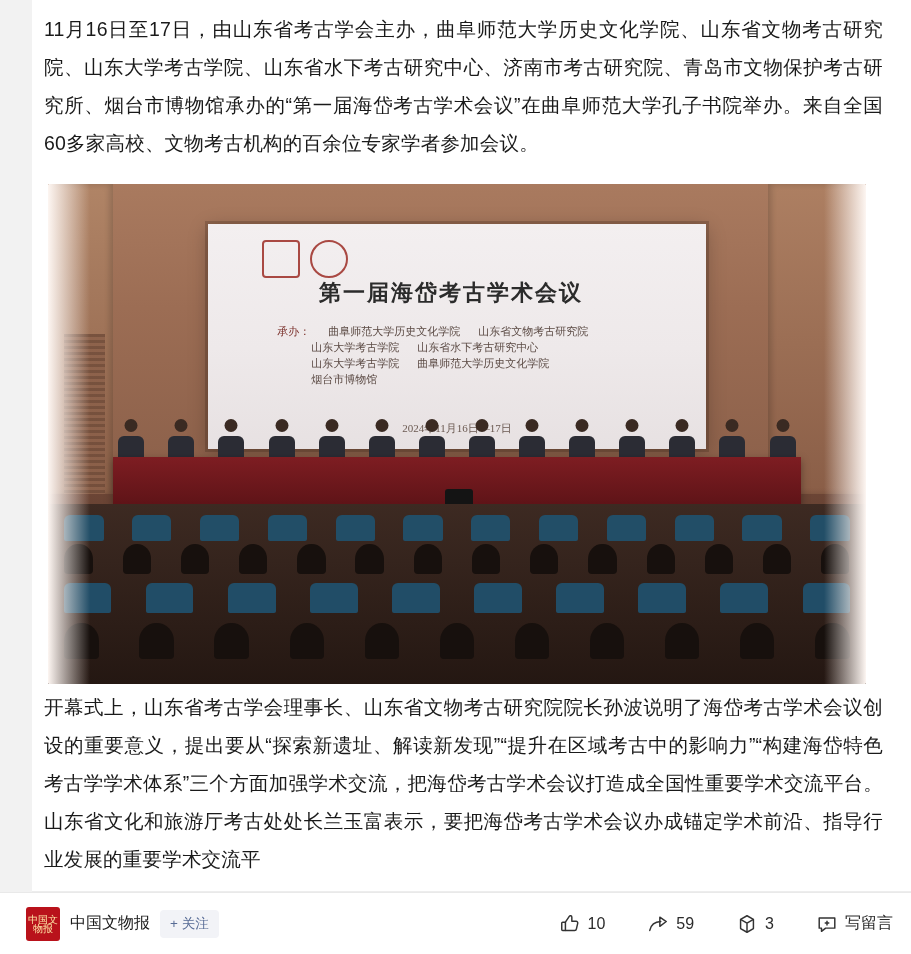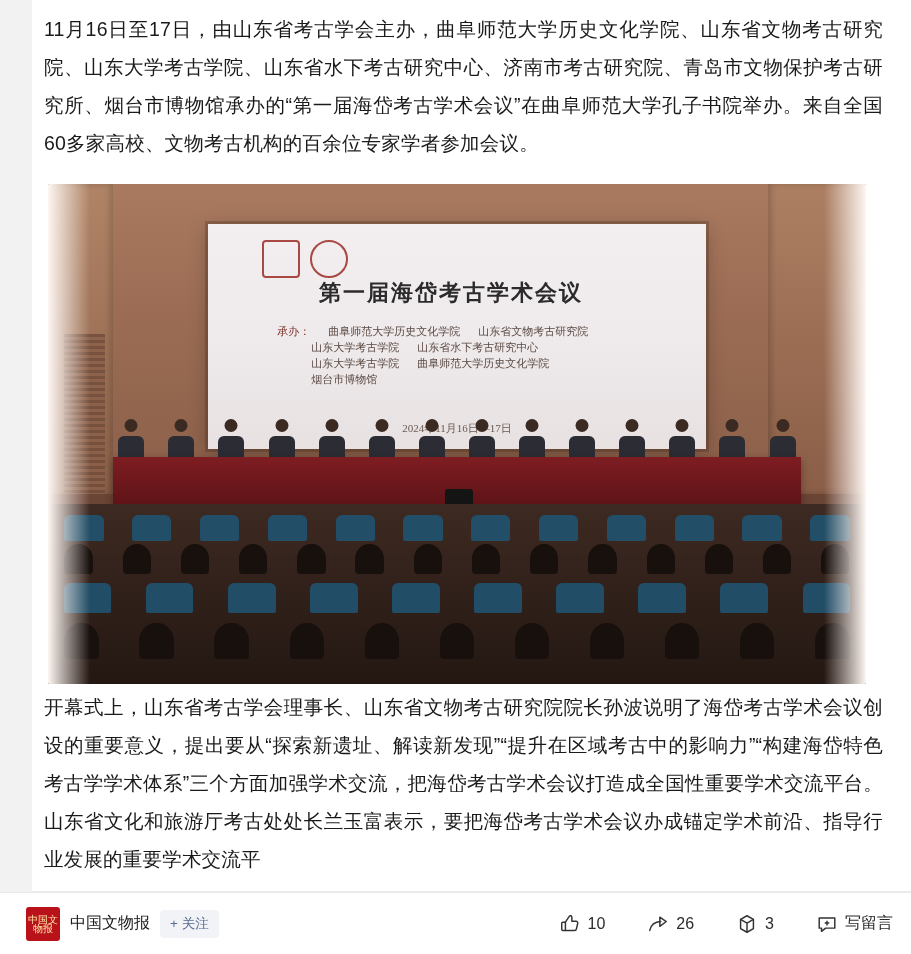--- a/index.html
+++ b/index.html
@@ -457,21 +457,21 @@
         <span>10</span>
       </div>
 
       <div class="bar-item">
         <span>
           <svg width="22" height="22" viewBox="0 0 24 24" fill="none" stroke="#333" stroke-width="1.6" stroke-linejoin="round" stroke-linecap="round">
             <path d="M3 19c1.5-7 6.5-9.5 12-9.7"></path>
             <path d="M14 4.5L21 9.3 14 14.5z"></path>
           </svg>
         </span>
-        <span>26</span>
+        <span>59</span>
       </div>
 
       <div class="bar-item">
         <span>
           <svg width="22" height="22" viewBox="0 0 24 24" fill="none" stroke="#333" stroke-width="1.6" stroke-linejoin="round">
             <path d="M12 3l7 4v10l-7 4-7-4V7z"></path>
             <path d="M5 7l7 4 7-4M12 11v10"></path>
           </svg>
         </span>
         <span>3</span>

